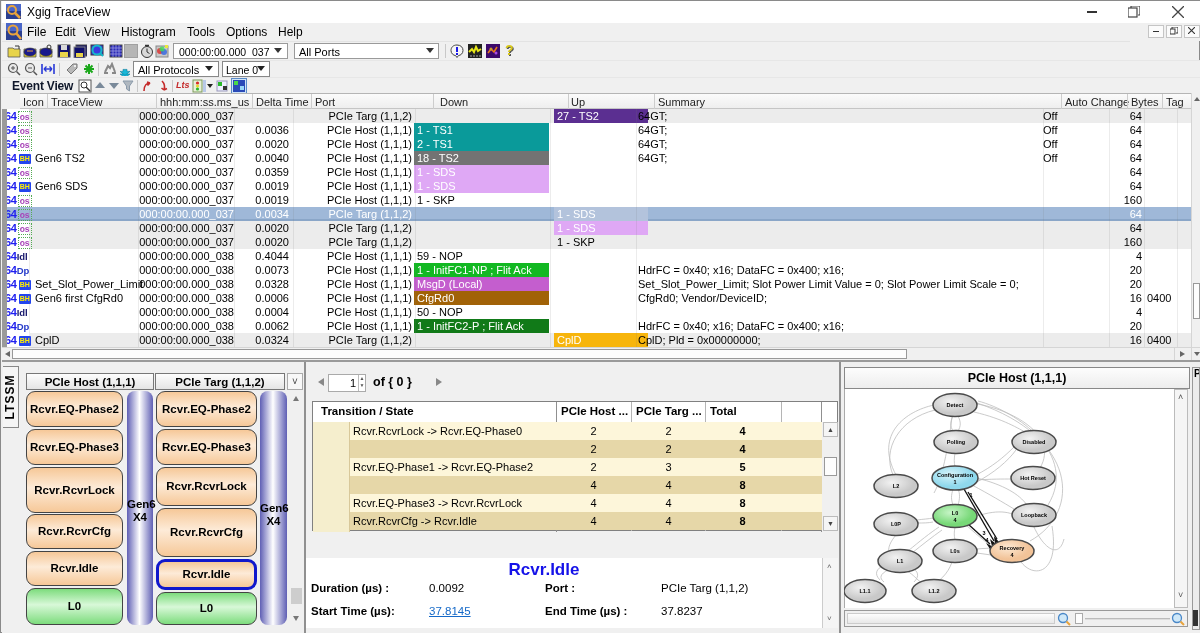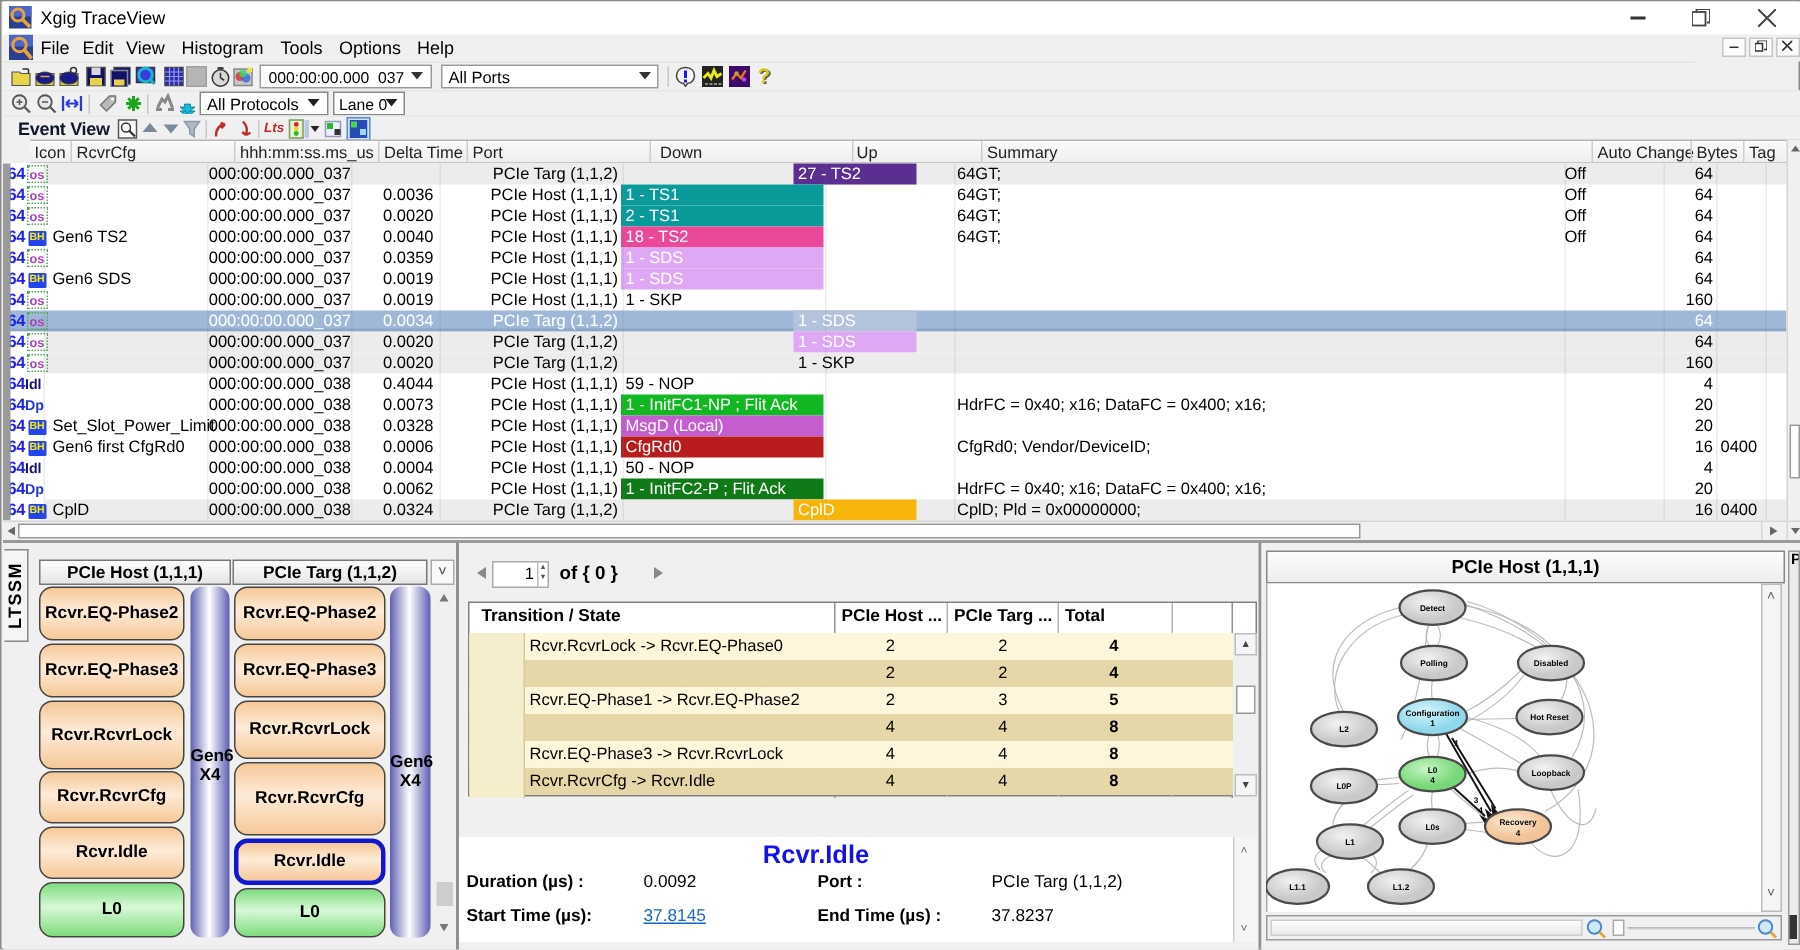--- a/index.html
+++ b/index.html
@@ -28,21 +28,21 @@
 .n64{color:#2020f0;font-weight:bold;font-size:11px;letter-spacing:-.3px}
 .bos{color:#a844b8;font-size:8.5px;font-weight:bold;border:1px dotted #55aa55;padding:0 1px;margin-left:1px}
 .bbh{display:inline-block;background:#2244ee;color:#ffee00;font-size:7px;font-weight:bold;padding:1px;border-radius:1px;line-height:8px;vertical-align:1px;margin-left:2px}
 .bidl{color:#15166b;font-size:9.5px;font-weight:bold}
 .bdp{color:#2439c9;font-size:9.5px;font-weight:bold}
 .bk{left:33px}
 .tm{left:137px;width:95px;text-align:right}
 .dt{left:233px;width:54px;text-align:right}
 .pt{left:291px;width:119px;text-align:right}
 .dn{left:412px;width:135px}
-.up{left:527px;width:82px}
+.up{left:552px;width:94px}
 .sm{left:636px}
 .ac{left:1041px}
 .by{left:1100px;width:40px;text-align:right}
 .tg{left:1145px}
 .chip{display:block;height:14px;line-height:14px;color:#fff;padding-left:3px}
 
 #bottom{position:absolute;left:1px;top:359px;width:1198px;height:273px;background:#f0f0f0;border-top:2px solid #9a9a9a}
 .pbox{position:absolute;background:linear-gradient(180deg,#f6c898,#fdebd8 45%,#f6c898);border:1.5px solid #444;border-radius:9px;font-weight:bold;font-size:11.5px;text-align:center}
 .pbox.lo{background:linear-gradient(180deg,#7ddc7d,#d8f8d8 45%,#7ddc7d)}
 .gbar{position:absolute;background:linear-gradient(90deg,#5f5fb4,#ffffff 48%,#5f5fb4);border-radius:8px}
@@ -246,21 +246,21 @@
       </svg>
  <span class="abs" style="left:229px;top:0px;width:16px;height:16px;background:#cfe4f7;border:1px solid #5a8ac8"></span>
  <svg class="abs" style="left:231px;top:2px" width="12" height="12" viewBox="0 0 12 12">
         <rect x="0" y="0" width="12" height="12" fill="#2a4ab8"></rect>
         <rect x="1" y="1" width="4" height="4" fill="#4ad84a"></rect>
         <rect x="7" y="6" width="4" height="4" fill="#9ad8f8"></rect>
       </svg>
 </div>
 <div id="ghead">
       <span class="hc" style="left:3px">Icon</span>
-      <span class="hc" style="left:31px">RcvrCfg</span>
+      <span class="hc" style="left:31px">TraceView</span>
       <span class="hc" style="left:140px">hhh:mm:ss.ms_us</span>
       <span class="hc" style="left:236px">Delta Time</span>
       <span class="hc" style="left:295px">Port</span>
       <span class="hc" style="left:420px">Down</span>
       <span class="hc" style="left:551px">Up</span>
       <span class="hc" style="left:638px">Summary</span>
       <span class="hc" style="left:1045px">Auto Change</span>
       <span class="hc" style="left:1111px">Bytes</span>
       <span class="hc" style="left:1146px">Tag</span>
       <span class="hc" style="left:1178px">Qu</span>
@@ -312,21 +312,21 @@
         <span class="c ac">Off</span>
         <span class="c by">64</span>
       </div>
 <div class="row" style="top:42px">
         <span class="c" style="left:3px"><span class="n64">64</span><span class="bbh">BH</span></span>
         <span class="c bk">Gen6 TS2</span>
         <span class="c tm">000:00:00.000_037</span>
         <span class="c dt">0.0040</span>
         <span class="c pt">PCIe Host (1,1,1)</span>
         <span class="c dn">
-          <span class="chip" style="background:#ec4899;color:#fff">18 - TS2</span>
+          <span class="chip" style="background:#737373;color:#fff">18 - TS2</span>
         </span>
         <span class="c sm">64GT;</span>
         <span class="c ac">Off</span>
         <span class="c by">64</span>
       </div>
 <div class="row" style="top:56px">
         <span class="c" style="left:3px"><span class="n64">64</span><span class="bos">os</span></span>
         <span class="c tm">000:00:00.000_037</span>
         <span class="c dt">0.0359</span>
         <span class="c pt">PCIe Host (1,1,1)</span>
@@ -403,30 +403,31 @@
       </div>
 <div class="row" style="top:168px">
         <span class="c" style="left:3px"><span class="n64">64</span><span class="bbh">BH</span></span>
         <span class="c bk">Set_Slot_Power_Limit</span>
         <span class="c tm">000:00:00.000_038</span>
         <span class="c dt">0.0328</span>
         <span class="c pt">PCIe Host (1,1,1)</span>
         <span class="c dn">
           <span class="chip" style="background:#c45ece;color:#fff">MsgD (Local)</span>
         </span>
+        <span class="c sm">Set_Slot_Power_Limit; Slot Power Limit Value = 0; Slot Power Limit Scale = 0;</span>
         <span class="c by">20</span>
       </div>
 <div class="row" style="top:182px">
         <span class="c" style="left:3px"><span class="n64">64</span><span class="bbh">BH</span></span>
         <span class="c bk">Gen6 first CfgRd0</span>
         <span class="c tm">000:00:00.000_038</span>
         <span class="c dt">0.0006</span>
         <span class="c pt">PCIe Host (1,1,1)</span>
         <span class="c dn">
-          <span class="chip" style="background:#b91c1c;color:#fff">CfgRd0</span>
+          <span class="chip" style="background:#a16207;color:#fff">CfgRd0</span>
         </span>
         <span class="c sm">CfgRd0; Vendor/DeviceID;</span>
         <span class="c by">16</span>
         <span class="c tg">0400</span>
       </div>
 <div class="row" style="top:196px">
         <span class="c" style="left:3px"><span class="n64">64</span><span class="bidl">Idl</span></span>
         <span class="c tm">000:00:00.000_038</span>
         <span class="c dt">0.0004</span>
         <span class="c pt">PCIe Host (1,1,1)</span>

